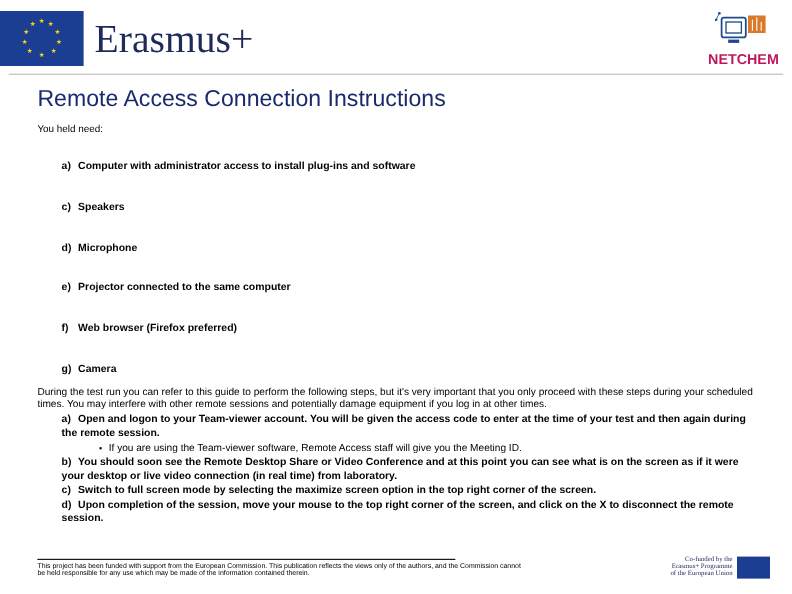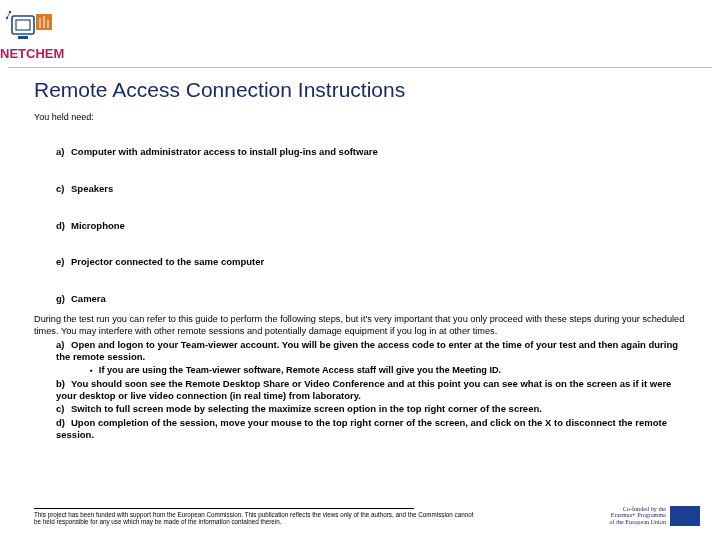--- a/index.html
+++ b/index.html
@@ -91,21 +91,21 @@
     font-size: 9.5px;
     font-weight: 700;
     margin-top: 2px;
     line-height: 1.3;
   }
   .steps li { margin-bottom: 1px; }
   .steps .bullet { display: inline-block; width: 15px; }
   .sub {
     list-style: none;
     padding-left: 34px;
-    font-weight: 700;
+    font-weight: 400;
     font-size: 9.2px;
   }
   .sub li::before { content: "▪"; font-size: 8px; margin-right: 6px; }
   .footer {
     position: absolute;
     bottom: 14px;
     left: 34px;
     right: 20px;
     display: flex;
     align-items: flex-end;
@@ -140,20 +140,39 @@
   .eu-flag-sm {
     width: 30px; height: 20px;
     background: #1b3e93;
     position: relative;
   }
 </style>
 </head>
 <body>
 
 <div class="header">
+  <div class="header-left">
+    <div class="eu-flag">
+      <div class="stars">
+          <div class="star-ring">
+        <span style="left:50%;top:4%">★</span>
+            <span style="left:74%;top:12%">★</span>
+        <span style="left:92%;top:34%">★</span>
+            <span style="left:96%;top:60%">★</span>
+        <span style="left:82%;top:84%">★</span>
+            <span style="left:50%;top:96%">★</span>
+        <span style="left:18%;top:84%">★</span>
+            <span style="left:4%;top:60%">★</span>
+        <span style="left:8%;top:34%">★</span>
+            <span style="left:26%;top:12%">★</span>
+      </div>
+        </div>
+    </div>
+    <div class="erasmus">Erasmus+</div>
+  </div>
   <div class="netchem">
     <div class="netchem-icon">
       <svg viewBox="0 0 52 36" width="52" height="36">
         <rect x="6" y="8" width="22" height="18" rx="2" fill="none" stroke="#1e4a8a" stroke-width="1.6"></rect>
         <rect x="10" y="12" width="14" height="10" fill="none" stroke="#1e4a8a" stroke-width="1.2"></rect>
         <rect x="12" y="28" width="10" height="3" fill="#1e4a8a"></rect>
         <path d="M30 6 L46 6 L46 22 L30 22 Z" fill="#d87a2a"></path>
         <line x1="34" y1="10" x2="34" y2="20" stroke="#fff" stroke-width="1"></line>
         <line x1="38" y1="8" x2="38" y2="20" stroke="#fff" stroke-width="1"></line>
         <line x1="42" y1="12" x2="42" y2="20" stroke="#fff" stroke-width="1"></line>
@@ -169,20 +188,21 @@
 
 <div class="content">
   <h1>Remote Access Connection Instructions</h1>
 
   <div class="need-intro">You held need:</div>
   <ol class="ol-alpha">
     <li><span class="bullet">a)</span><span>Computer with administrator access to install plug-ins and software</span></li>
     <li><span class="bullet">c)</span><span>Speakers</span></li>
     <li><span class="bullet">d)</span><span>Microphone</span></li>
     <li><span class="bullet">e)</span><span>Projector connected to the same computer</span></li>
+    <li><span class="bullet">f)</span><span>Web browser (Firefox preferred)</span></li>
     <li><span class="bullet">g)</span><span>Camera</span></li>
   </ol>
 
   <p class="para">During the test run you can refer to this guide to perform the following steps, but it's very important that you only proceed with these steps during your scheduled times. You may interfere with other remote sessions and potentially damage equipment if you log in at other times.</p>
 
   <ol class="steps">
     <li><span class="bullet">a)</span><span>Open and logon to your Team-viewer account. You will be given the access code to enter at the time of your test and then again during the remote session.</span></li>
     <ul class="sub">
       <li>If you are using the Team-viewer software, Remote Access staff will give you the Meeting ID.</li>
     </ul>

